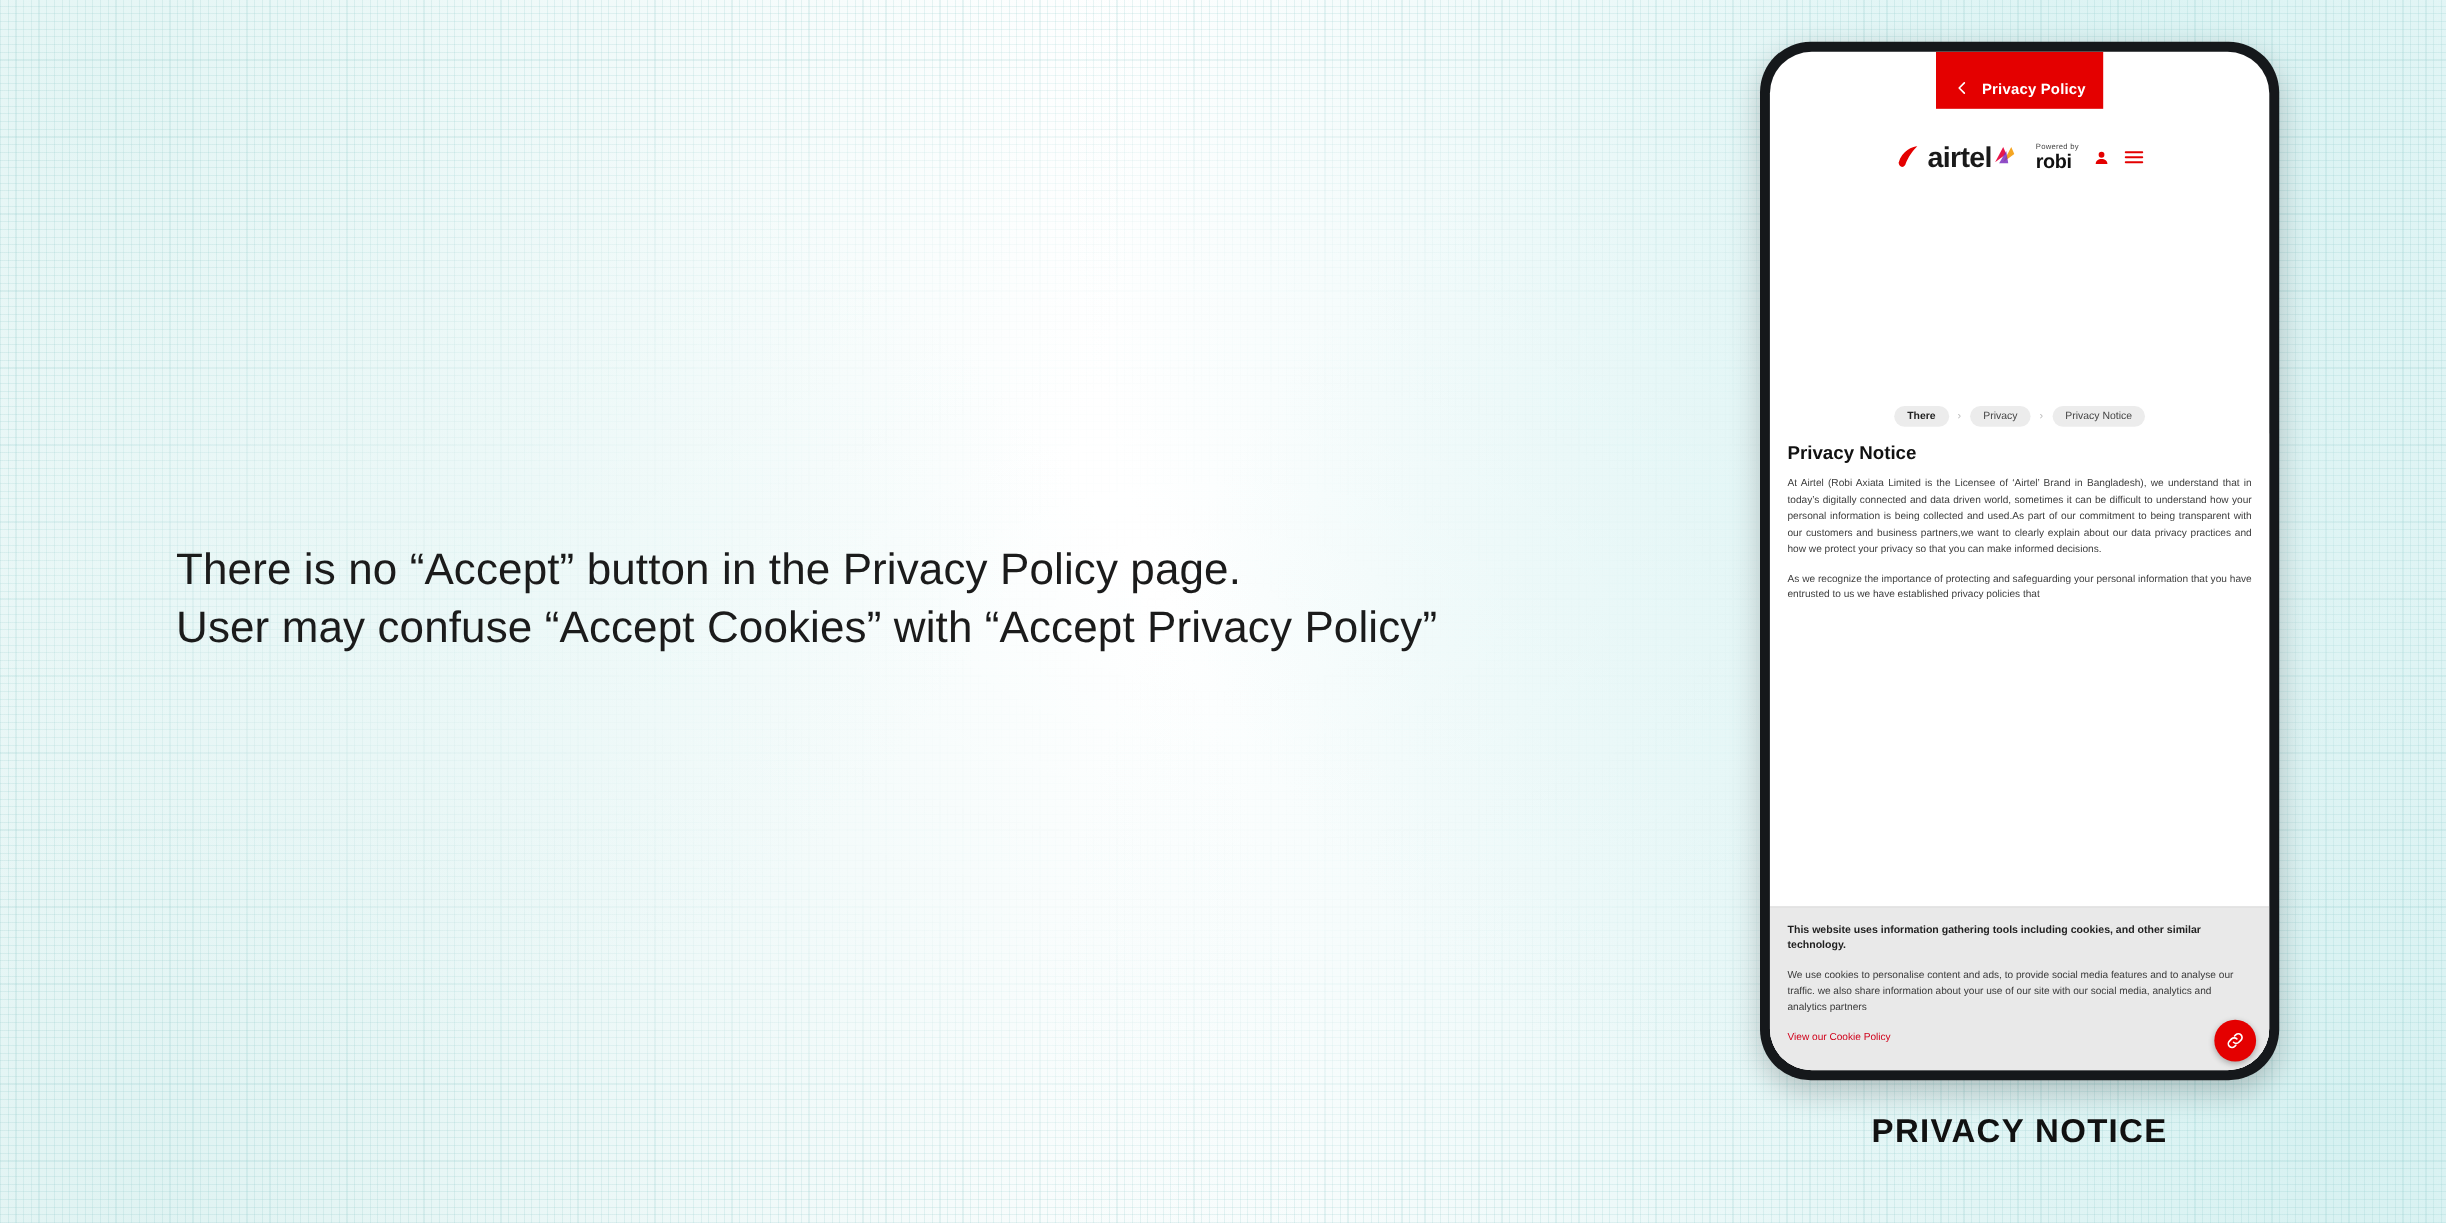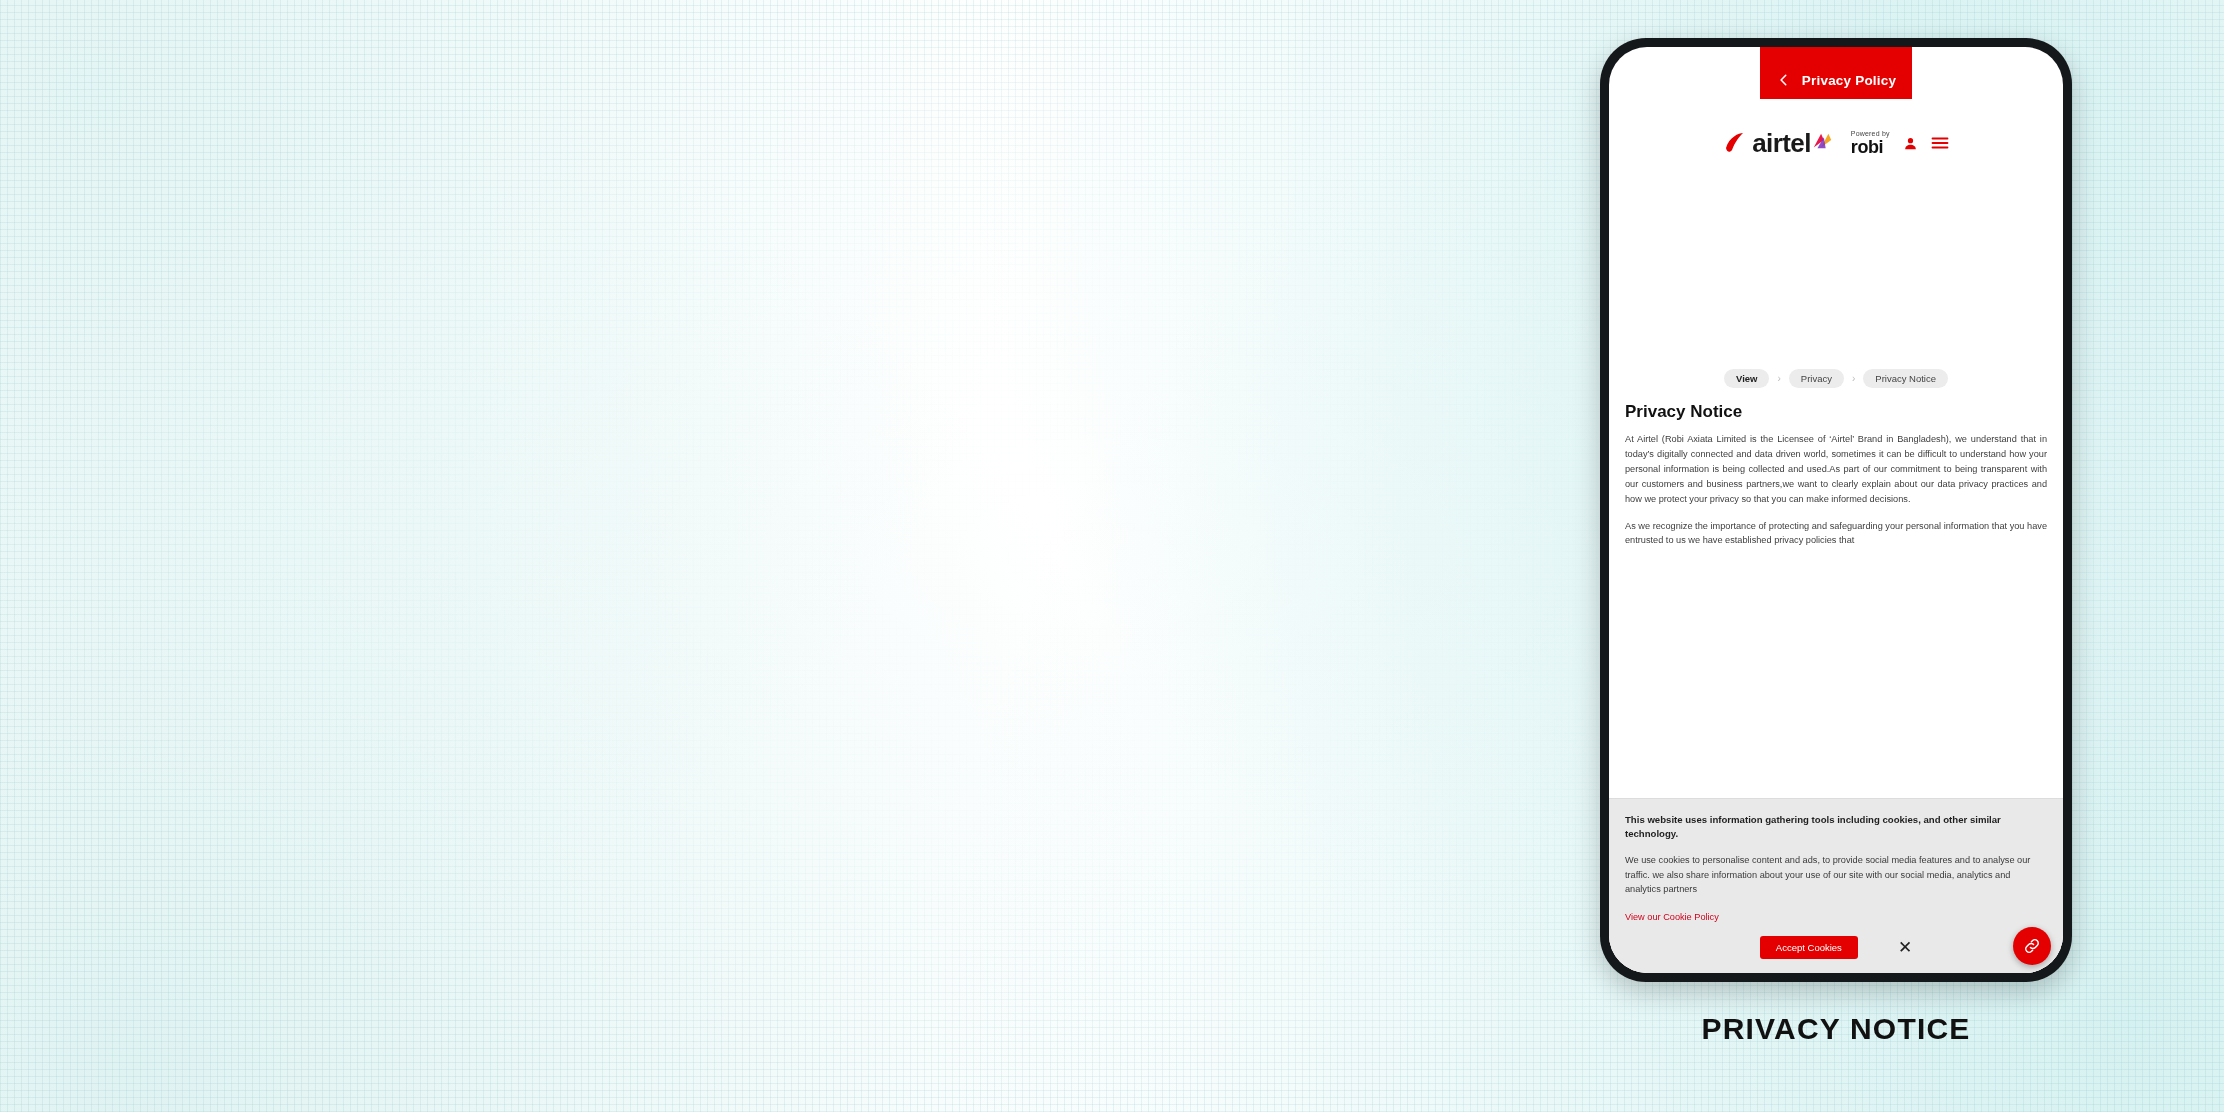--- a/index.html
+++ b/index.html
@@ -327,20 +327,24 @@
     font-weight: bold;
     letter-spacing: 1.2px;
     color: #111;
   }
 </style>
 </head>
 <body>
 
 <div id="slide">
 
+  <div class="annotation">
+    <div class="line">There is no “Accept” button in the Privacy Policy page.</div>
+    <div class="line">User may confuse “Accept Cookies” with “Accept Privacy Policy”</div>
+  </div>
 
   <div id="phone-mockup">
     <div class="phone-screen">
 
       <div class="app-bar">
         <span class="back-icon">
           <svg width="14" height="14" viewBox="0 0 24 24" fill="none" stroke="#ffffff" stroke-width="2.6" stroke-linecap="round" stroke-linejoin="round">
               <polyline points="15 4 7 12 15 20"></polyline>
             </svg>
         </span>
@@ -406,40 +410,36 @@
           <div class="p-face" style="left:36px; top:8px; width:26px; height:30px;"></div>
           <div class="p-body" style="left:10px; top:42px; width:78px; height:102px; background:#f4efe6;"></div>
         </div>
 
         <div class="big-digit" style="left:38px; bottom:34px;">0</div>
         <div class="big-digit" style="left:178px; bottom:34px;">1</div>
         <div class="big-digit" style="left:318px; bottom:34px;">6</div>
       </div>
 
       <div class="breadcrumb-bar">
-        <span class="crumb first">View</span>
+        <span class="crumb first">There</span>
         <span class="crumb-sep">›</span>
         <span class="crumb">Privacy</span>
         <span class="crumb-sep">›</span>
         <span class="crumb">Privacy Notice</span>
       </div>
 
       <div class="content">
         <div class="content-title">Privacy Notice</div>
         <p class="para">At Airtel (Robi Axiata Limited is the Licensee of ‘Airtel’ Brand in Bangladesh), we understand that in today’s digitally connected and data driven world, sometimes it can be difficult to understand how your personal information is being collected and used.As part of our commitment to being transparent with our customers and business partners,we want to clearly explain about our data privacy practices and how we protect your privacy so that you can make informed decisions.</p>
         <p class="para">As we recognize the importance of protecting and safeguarding your personal information that you have entrusted to us we have established privacy policies that</p>
 
         <div class="cookie-banner">
           <div class="cookie-head">This website uses information gathering tools including cookies, and other similar technology.</div>
           <div class="cookie-body">We use cookies to personalise content and ads, to provide social media features and to analyse our traffic. we also share information about your use of our site with our social media, analytics and analytics partners</div>
           <a class="cookie-link" href="#">View our Cookie Policy</a>
-          <div class="cookie-actions">
-            <button class="accept-cookies-btn">Accept Cookies</button>
-            <span class="close-x">✕</span>
-          </div>
         </div>
 
         <div class="fab">
           <svg width="18" height="18" viewBox="0 0 24 24" fill="none" stroke="#ffffff" stroke-width="2" stroke-linecap="round">
             <path d="M10 14a4.5 4.5 0 0 0 6.4 0l2.6-2.6a4.5 4.5 0 0 0-6.4-6.4L11.2 6.4"></path>
             <path d="M14 10a4.5 4.5 0 0 0-6.4 0L5 12.6a4.5 4.5 0 0 0 6.4 6.4l1.4-1.4"></path>
           </svg>
         </div>
       </div>
 

